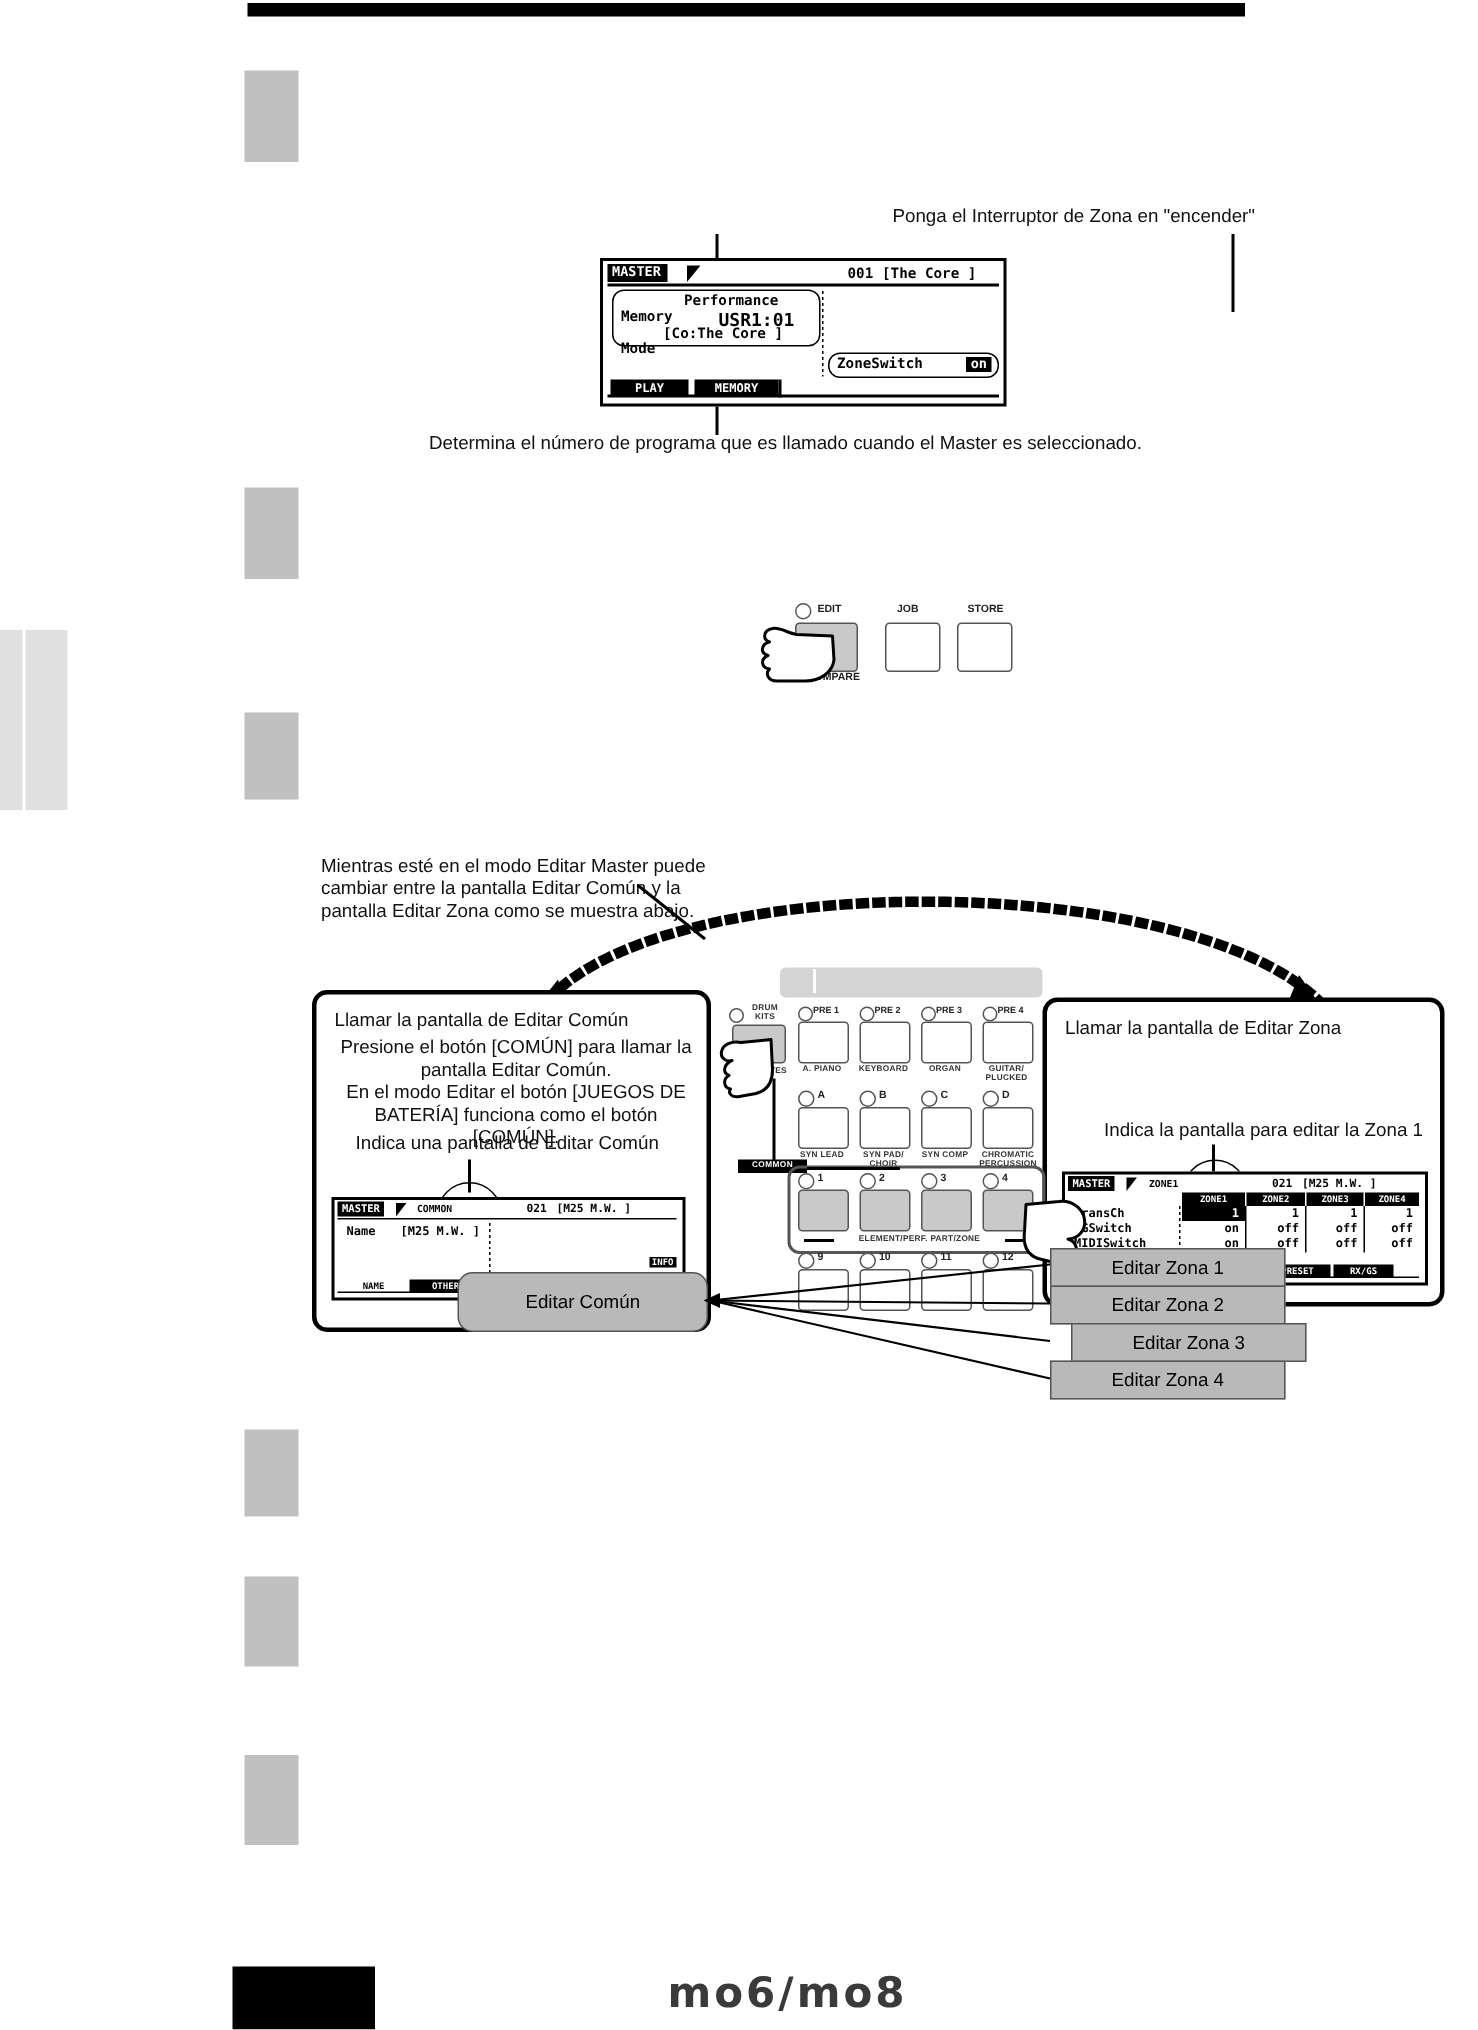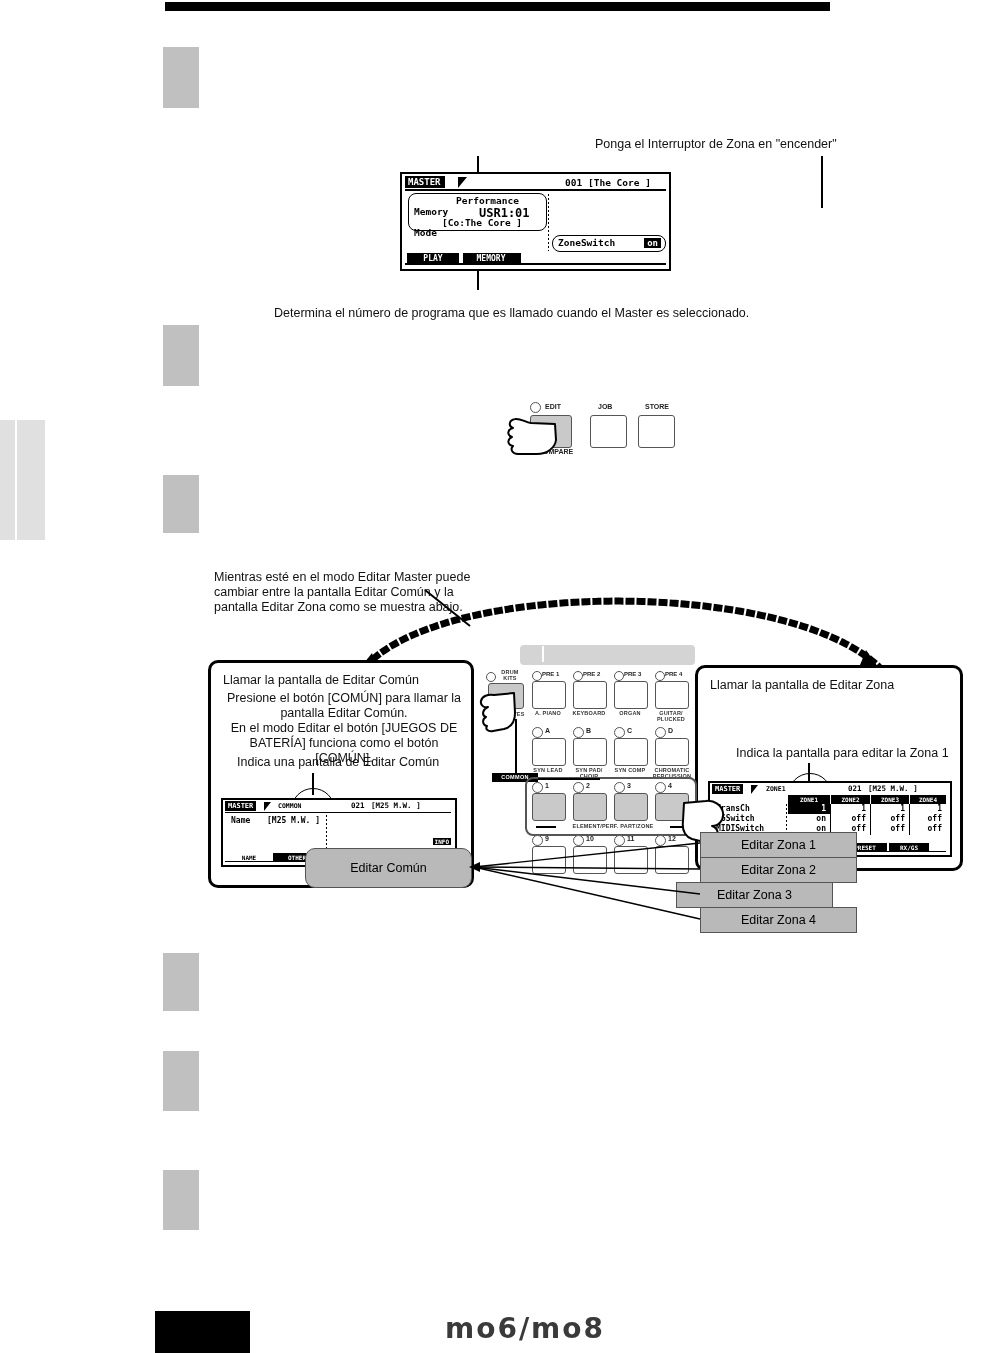--- a/index.html
+++ b/index.html
@@ -97,21 +97,21 @@
                 background:repeating-linear-gradient(to bottom,#000 0 2px,transparent 2px 4px);"></div>
 
     <div class="abs" style="left:3px;bottom:3px;width:261px;height:13px;">
       <div class="abs" style="left:0;top:10px;width:261px;height:1.5px;background:#000;"></div>
       <div class="abs inv" style="left:2px;top:0px;width:52px;font-size:8px;text-align:center;line-height:11px;">PLAY</div>
       <div class="abs inv" style="left:58px;top:0px;width:56px;font-size:8px;text-align:center;line-height:11px;">MEMORY</div>
       <div class="abs" style="left:114px;top:0px;width:1.5px;height:12px;background:#000;"></div>
     </div>
   </div>
 
-  <div class="ctext abs" style="left:4px;top:168px;width:700px;margin-top:18px;">Determina el número de programa que es llamado cuando el Master es seleccionado.</div>
+  <div class="ctext abs" style="left:16px;top:168px;width:700px;">Determina el número de programa que es llamado cuando el Master es seleccionado.</div>
 </div>
 
 <div class="abs" style="left:505px;top:400px;width:190px;height:70px;">
 
   <div class="led abs" style="left:25px;top:2px;width:9px;height:9px;"></div>
   <div class="nlabel abs" style="left:40px;top:3px;">EDIT</div>
   <div class="nlabel abs" style="left:93px;top:3px;">JOB</div>
   <div class="nlabel abs" style="left:140px;top:3px;">STORE</div>
 
   <div class="btn shaded abs" style="left:25px;top:15px;width:40px;height:31px;"></div>
@@ -330,21 +330,21 @@
       <path d="M4 10 L26 8 C34 7 42 12 43 20 C44 28 38 33 32 33 C38 35 40 42 34 45 C38 48 34 52 28 50 L12 46 C4 43 2 36 3 28 Z" fill="#fff" stroke="#000" stroke-width="2" stroke-linejoin="round"></path>
     </svg>
   </div>
 
   <div class="hline abs" style="left:338px;top:218px;width:62px;"></div>
 
   <div class="flowbox rounded" style="left:105px;top:288px;width:165px;height:38px;line-height:38px;">Editar Común</div>
 
   <div class="flowbox" style="left:500px;top:272px;width:155px;height:24px;line-height:24px;">Editar Zona 1</div>
   <div class="flowbox" style="left:500px;top:297px;width:155px;height:24px;line-height:24px;">Editar Zona 2</div>
-  <div class="flowbox" style="left:476px;top:322px;width:155px;height:24px;line-height:24px;text-align:center;">Editar Zona 3</div>
+  <div class="flowbox" style="left:514px;top:322px;width:155px;height:24px;line-height:24px;text-align:center;">Editar Zona 3</div>
   <div class="flowbox" style="left:500px;top:347px;width:155px;height:24px;line-height:24px;">Editar Zona 4</div>
 
   <svg class="abs" width="240" height="120" style="left:266px;top:265px;" viewBox="0 0 240 120">
     <line x1="8" y1="42" x2="234" y2="18" stroke="#000" stroke-width="1.4"></line>
     <line x1="8" y1="42" x2="234" y2="44" stroke="#000" stroke-width="1.4"></line>
     <line x1="8" y1="42" x2="234" y2="69" stroke="#000" stroke-width="1.4"></line>
     <line x1="8" y1="42" x2="234" y2="94" stroke="#000" stroke-width="1.4"></line>
     <path d="M3 42 L14 37 L14 47 Z" fill="#000"></path>
   </svg>
 </div>

